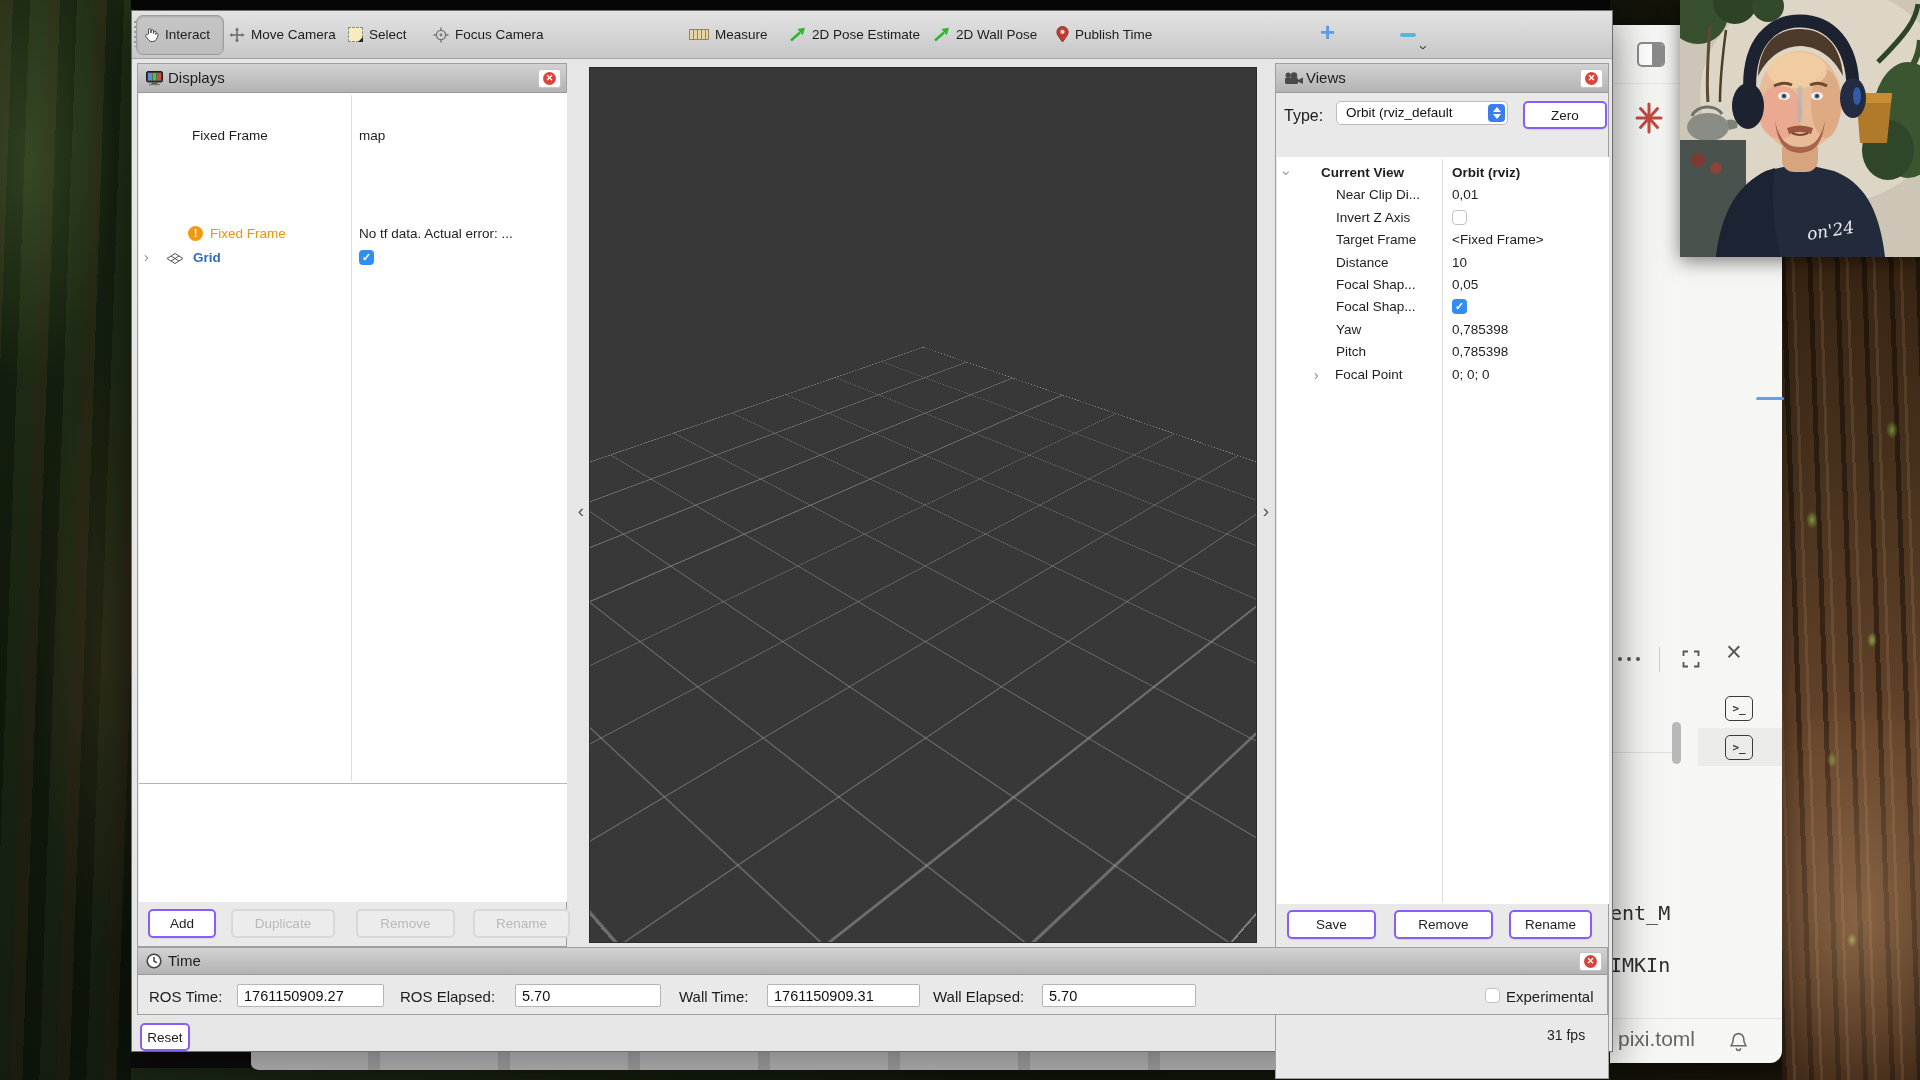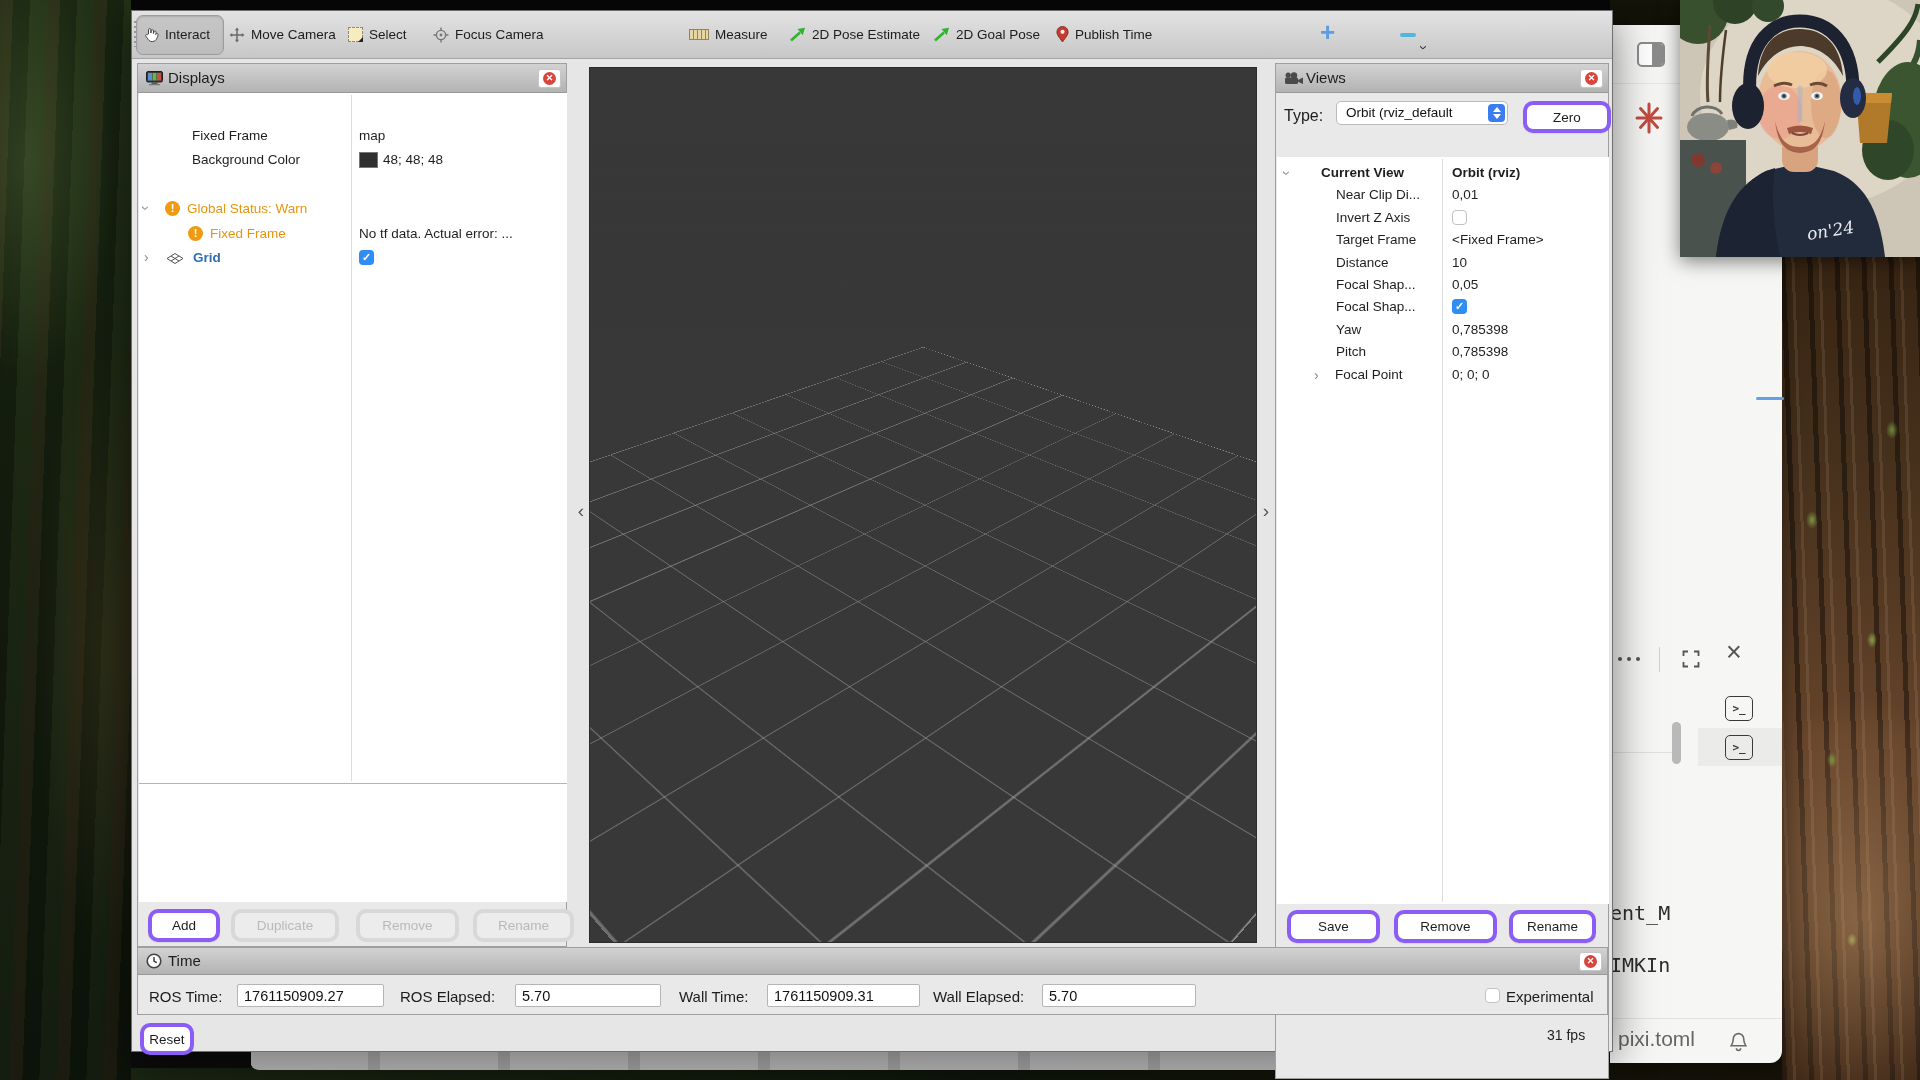--- a/index.html
+++ b/index.html
@@ -89,21 +89,21 @@
   .trow span{position:absolute;white-space:nowrap;}
   .exp{color:#8a8a8a;font-size:14px;top:3px;}
   .exp.open{transform:rotate(90deg);}
   .warn-ic{width:15px;height:15px;border-radius:50%;background:#f09a12;display:inline-block;}
   .warn-ic:after{content:"!";display:block;color:#fff;font-weight:bold;font-size:11px;line-height:15px;text-align:center;}
   .warntxt{color:#e8940c;}
   .cb{width:15px;height:15px;border-radius:4px;box-sizing:border-box;}
   .cb.on{background:#2f8df4;color:#fff;font-size:11px;line-height:15px;text-align:center;font-weight:bold;}
   .cb.off{background:#fff;border:1px solid #c2c2c2;}
   .swatch{width:17px;height:14px;background:#303030;border:1px solid #777;display:inline-block;}
-  .btn{position:absolute;height:25px;background:#fff;border:4px solid #8b5cf6;border-radius:10px;
+  .btn{position:absolute;height:25px;background:#fff;border:2px solid #8b5cf6;border-radius:5px;
     font-size:13.5px;color:#1d1d1d;display:flex;align-items:center;justify-content:center;
     box-shadow:0 1px 1px rgba(0,0,0,.08);}
   .btn.dis{color:#b9b9b9;background:#ececec;border-color:#d8d8d8;box-shadow:none;}
 
   
   .viewport{left:457px;top:56px;width:668px;height:876px;background:#383838;overflow:hidden;border:1px solid #2c2c2c;box-sizing:border-box;}
   .gridplane{position:absolute;left:50%;top:57%;width:900px;height:900px;margin:-450px 0 0 -450px;
     background-image:
       repeating-linear-gradient(0deg,rgba(165,165,165,.5) 0 1.5px,transparent 1.5px 90px),
       repeating-linear-gradient(90deg,rgba(165,165,165,.5) 0 1.5px,transparent 1.5px 90px);
@@ -241,21 +241,21 @@
         <path d="M8.5 2 L16 0.8 L13.8 8.2 Z" fill="#2eb52e"></path>
       </svg>
       <span>2D Pose Estimate</span>
     </div>
 
     <div class="tool" style="left:801px">
       <svg width="17" height="15" viewBox="0 0 17 15">
         <path d="M2 13.5 L11 5.5" stroke="#2eb52e" stroke-width="2.6"></path>
         <path d="M8.5 2 L16 0.8 L13.8 8.2 Z" fill="#2eb52e"></path>
       </svg>
-      <span>2D Goal Pose</span>
+      <span>2D Wall Pose</span>
     </div>
 
     <div class="tool" style="left:924px">
       <svg width="13" height="17" viewBox="0 0 13 17">
         <path d="M6.5 16 C2.6 10.6 0.9 8.6 0.9 6 a5.6 5.6 0 1 1 11.2 0 C12.1 8.6 10.4 10.6 6.5 16 Z" fill="#c43c31" stroke="#7e241c" stroke-width="0.8"></path>
         <circle cx="6.5" cy="5.8" r="2.1" fill="#ffffff" opacity="0.9"></circle>
       </svg>
       <span>Publish Time</span>
     </div>
 
@@ -282,32 +282,22 @@
 
     <div class="treebg" style="left:1px;top:29px;width:428px;height:690px"></div>
     <div class="coldiv" style="left:213px;top:31px;height:686px"></div>
 
 
     <div class="trow" style="top:60px">
       <span style="left:53px;top:4px">Fixed Frame</span>
       <span style="left:220px;top:4px">map</span>
     </div>
 
-    <div class="trow" style="top:84px">
-      <span style="left:53px;top:4px">Background Color</span>
-      <span class="swatch" style="left:220px;top:4px"></span>
-      <span style="left:244px;top:4px">48; 48; 48</span>
-    </div>
-
-
-    <div class="trow" style="top:133px">
-      <span class="exp open" style="left:5px">›</span>
-      <span class="warn-ic" style="left:26px;top:4px"></span>
-      <span class="warntxt" style="left:48px;top:4px">Global Status: Warn</span>
-    </div>
+
+
 
     <div class="trow" style="top:158px">
       <span class="warn-ic" style="left:49px;top:4px"></span>
       <span class="warntxt" style="left:71px;top:4px">Fixed Frame</span>
       <span style="left:220px;top:4px;width:205px;overflow:hidden">No tf data.  Actual error: ...</span>
     </div>
 
     <div class="trow" style="top:182px">
       <span class="exp" style="left:5px">›</span>
       <svg style="position:absolute;left:27px;top:6px" width="18" height="13" viewBox="0 0 18 13">

